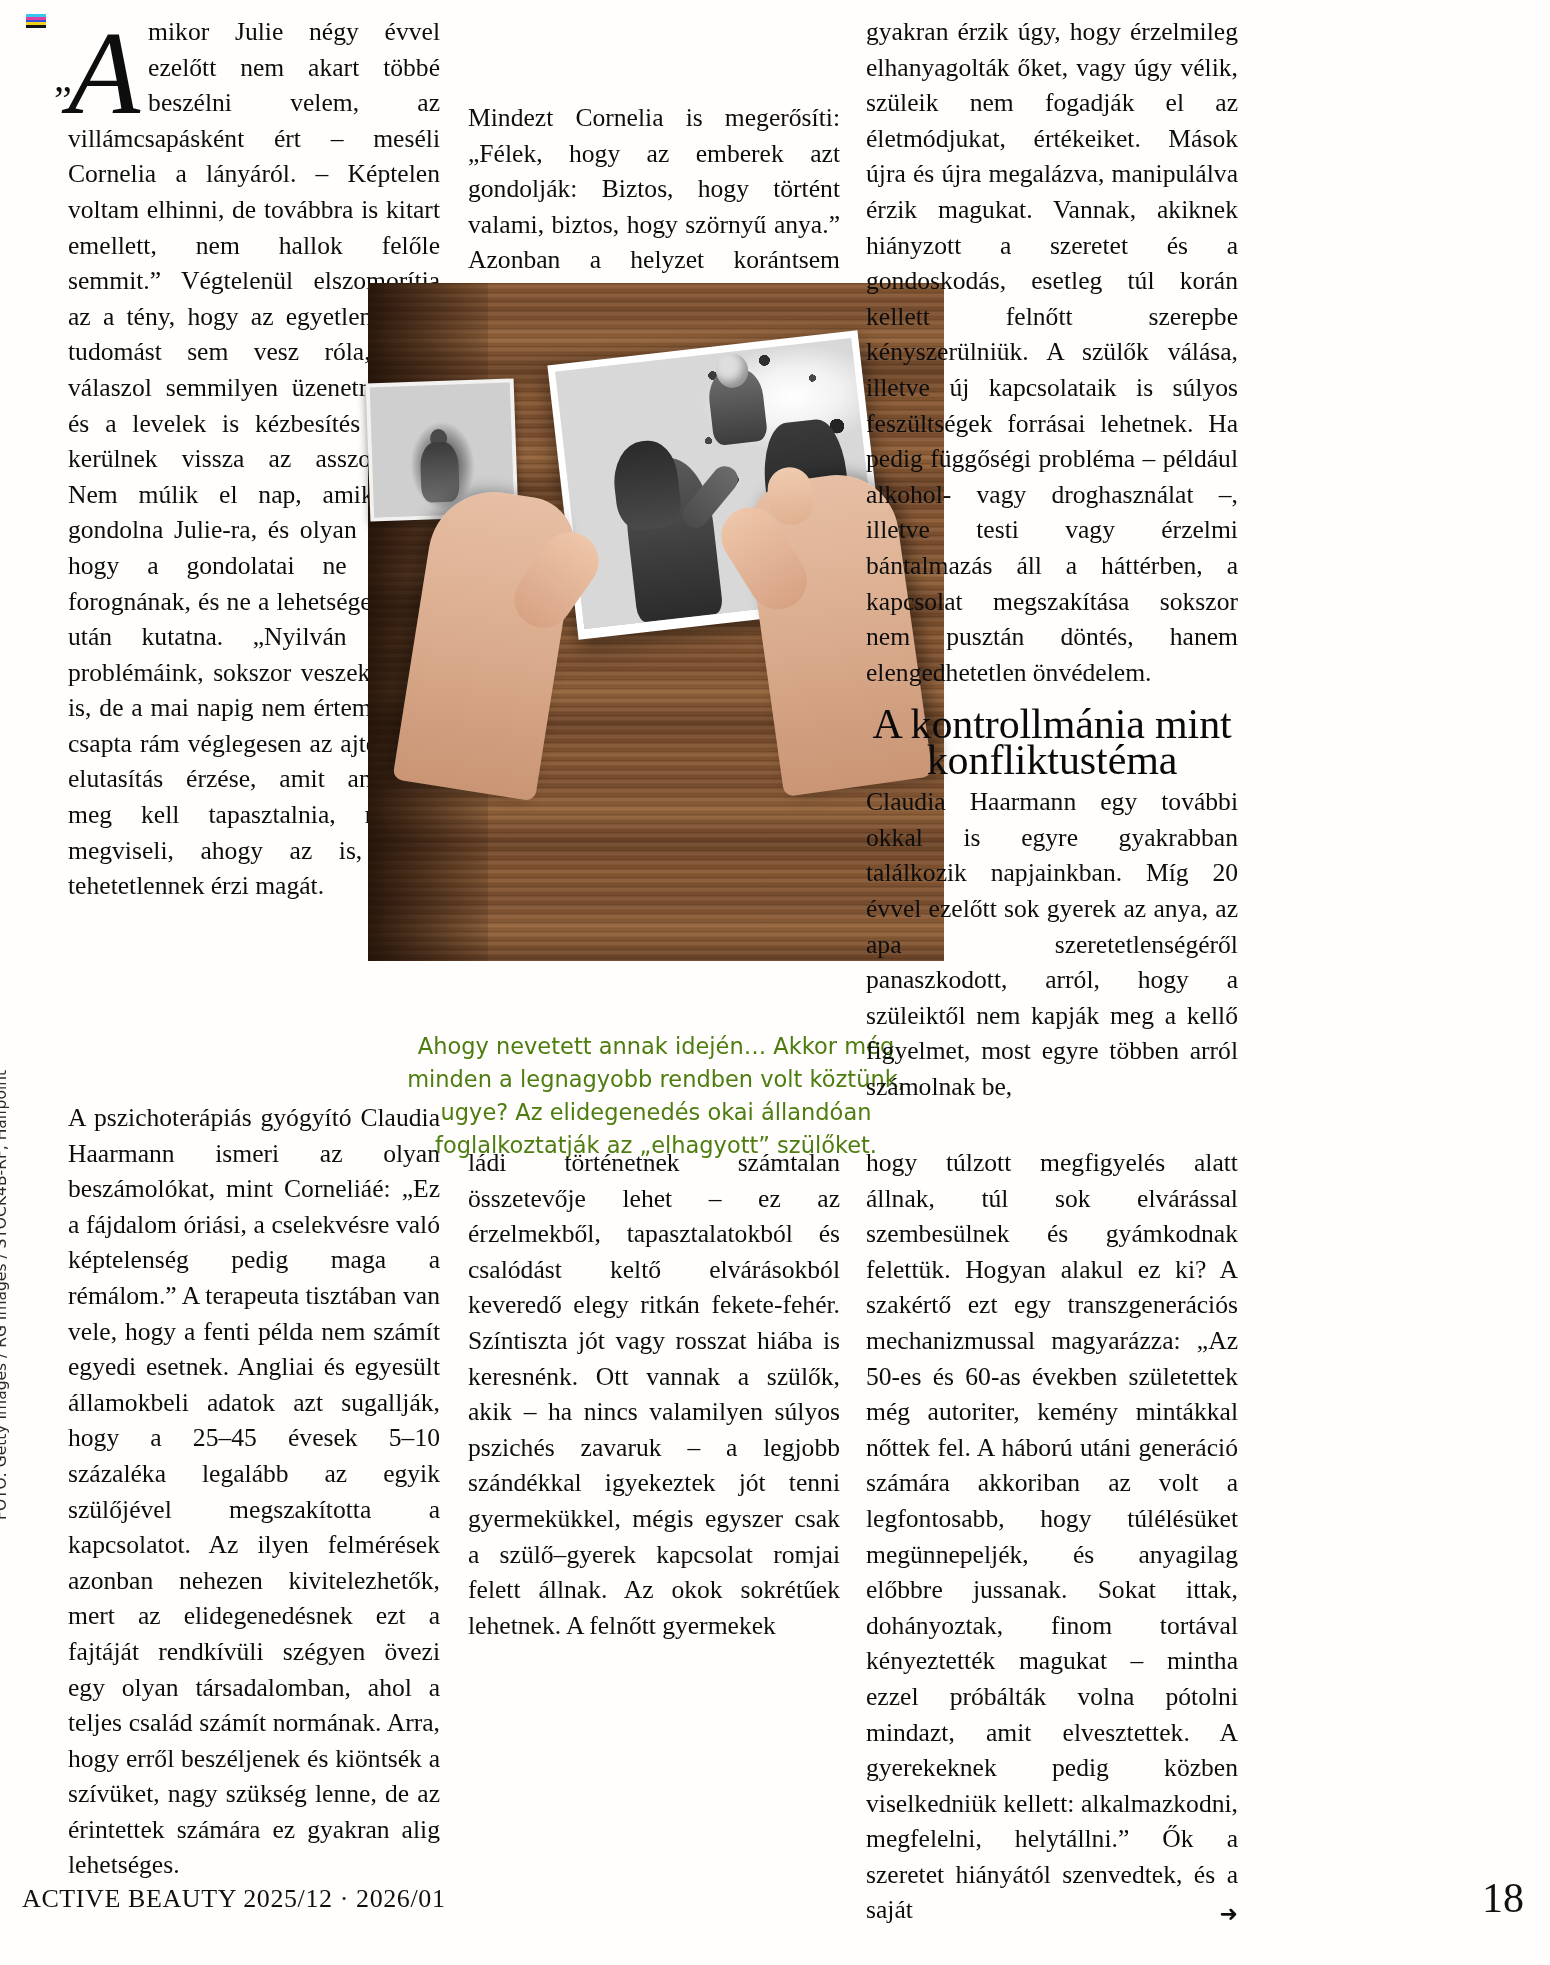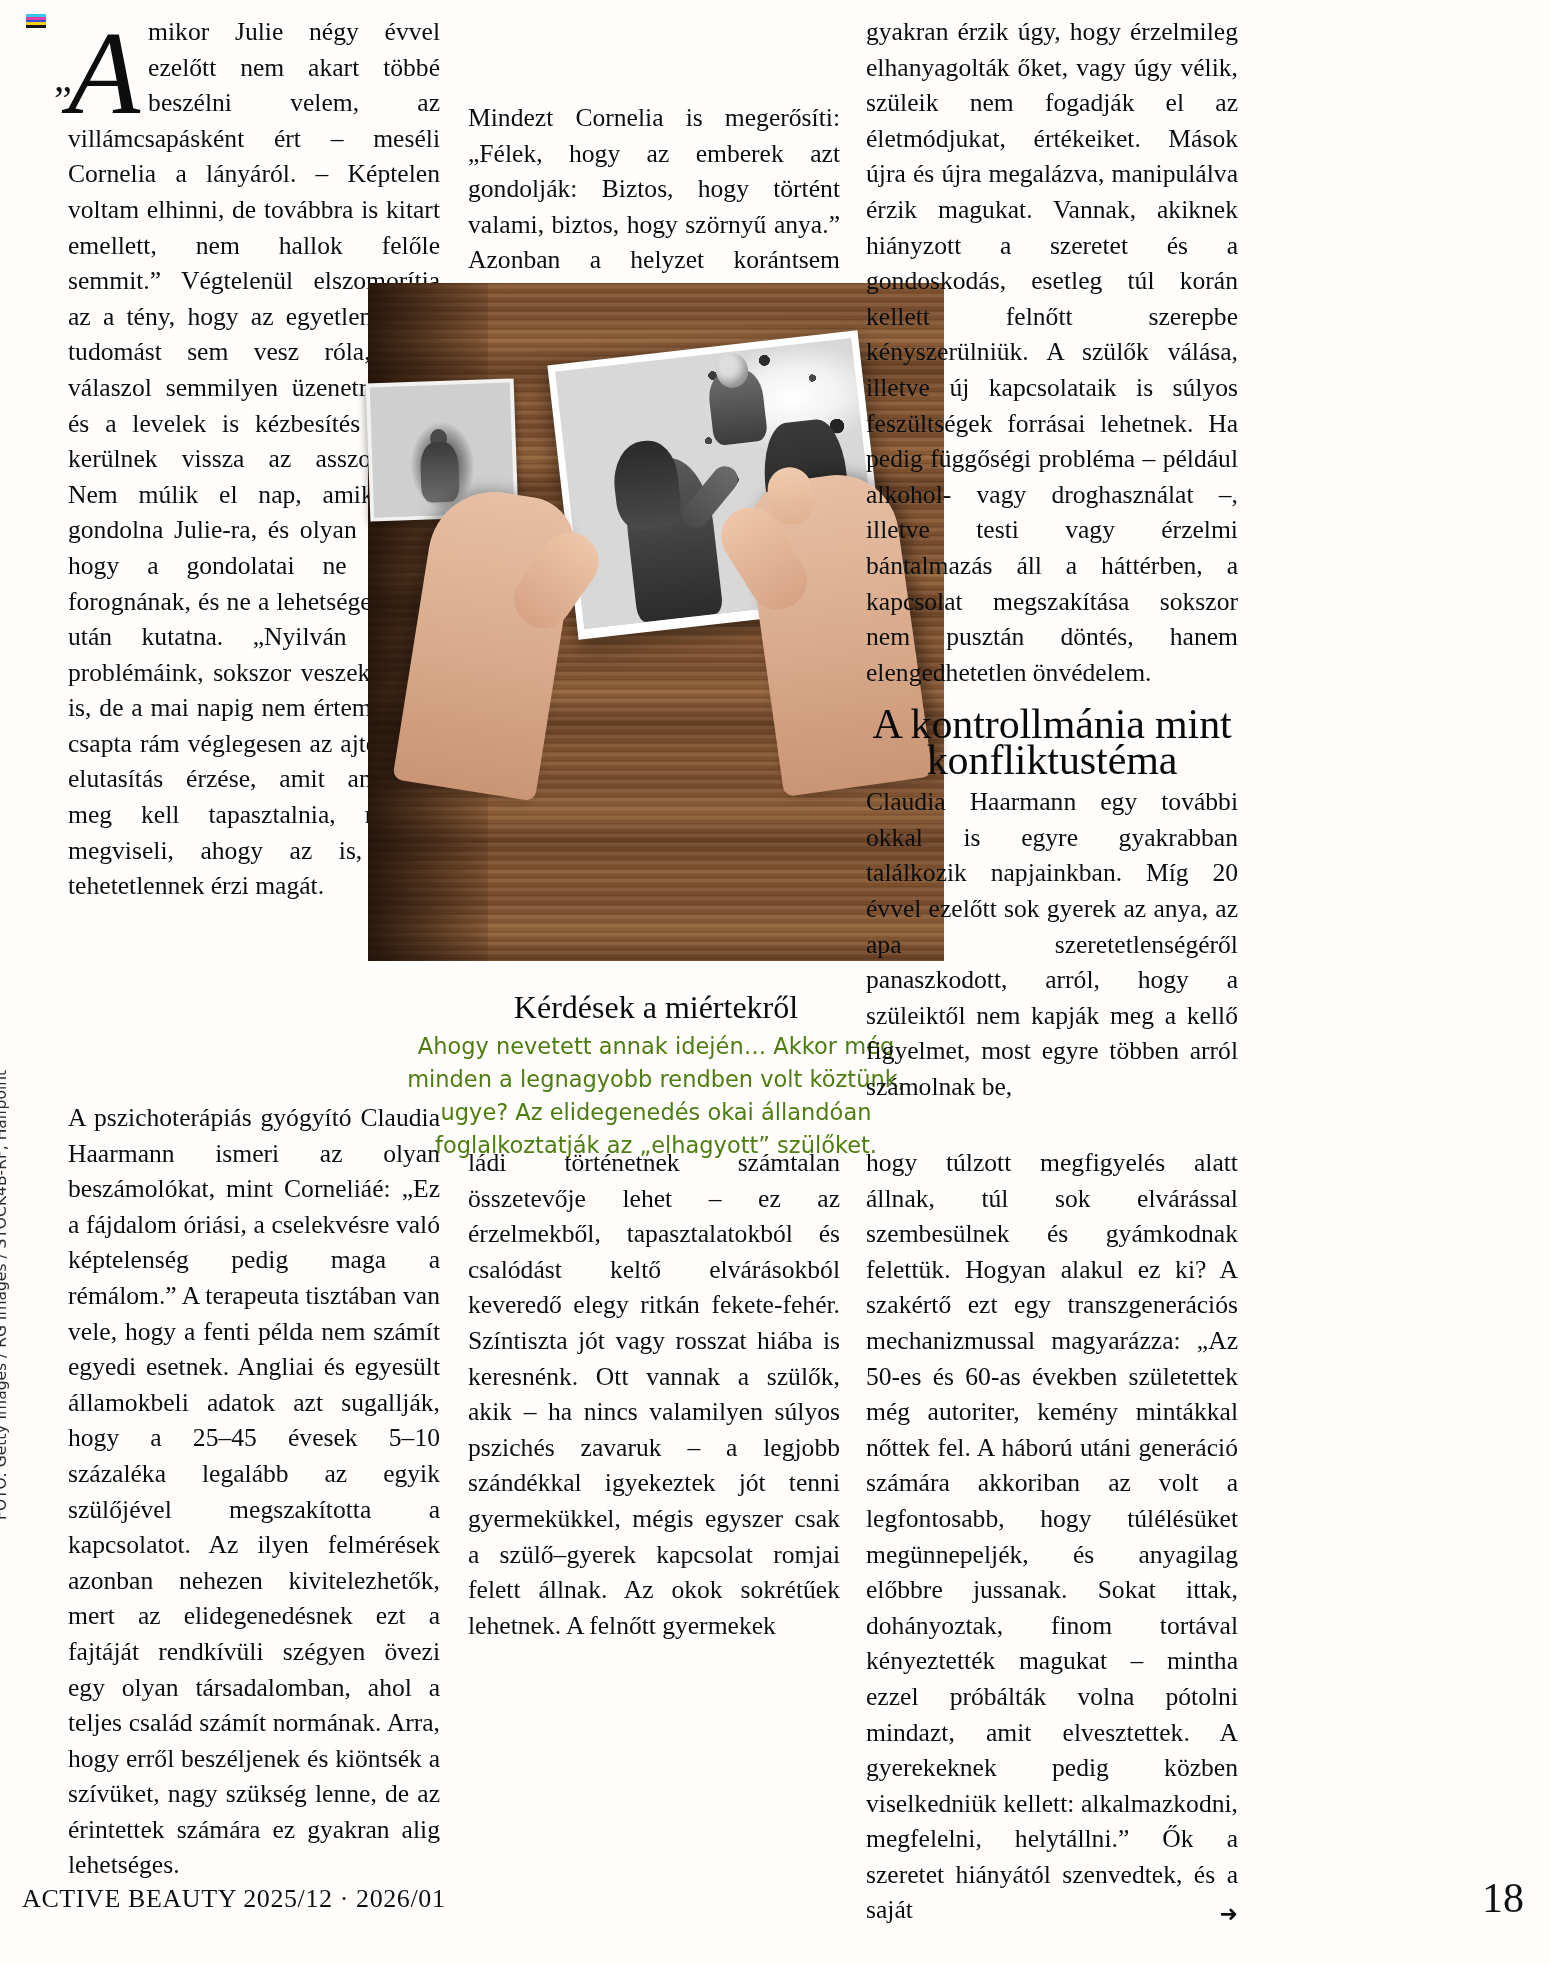--- a/index.html
+++ b/index.html
@@ -417,21 +417,20 @@
   </div>
 
   <div class="hand hand-left">
     <div class="thumb"></div>
   </div>
   <div class="hand hand-right">
     <div class="thumb"></div>
     <div class="finger"></div>
   </div>
 
-  <div class="caption-head">Kérdések a miértekről</div>
   <div class="caption-body">Ahogy nevetett annak idején… Akkor még minden a legnagyobb rendben volt köztünk, ugye? Az elidegenedés okai állandóan foglalkoztatják az „elhagyott” szülőket.</div>
 
   <div class="col col-mid-lower">
     <p>ládi történetnek számtalan összetevője lehet – ez az érzelmekből, tapasztalatokból és csalódást keltő elvárásokból keveredő elegy ritkán fekete-fehér. Színtiszta jót vagy rosszat hiába is keresnénk. Ott vannak a szülők, akik – ha nincs valamilyen súlyos pszichés zavaruk – a legjobb szándékkal igyekeztek jót tenni gyermekükkel, mégis egyszer csak a szülő–gyerek kapcsolat romjai felett állnak. Az okok sokrétűek lehetnek. A felnőtt gyermekek</p>
   </div>
 
   <div class="col col-right">
     <p>gyakran érzik úgy, hogy érzelmileg elhanyagolták őket, vagy úgy vélik, szüleik nem fogadják el az életmódjukat, értékeiket. Mások újra és újra megalázva, manipulálva érzik magukat. Vannak, akiknek hiányzott a szeretet és a gondoskodás, esetleg túl korán kellett felnőtt szerepbe kényszerülniük. A szülők válása, illetve új kapcsolataik is súlyos feszültségek forrásai lehetnek. Ha pedig függőségi probléma – például alkohol- vagy droghasználat –, illetve testi vagy érzelmi bántalmazás áll a háttérben, a kapcsolat megszakítása sokszor nem pusztán döntés, hanem elengedhetetlen önvédelem.</p>
     <h2 class="subhead">A kontrollmánia mint konfliktustéma</h2>
     <p>Claudia Haarmann egy további okkal is egyre gyakrabban találkozik napjainkban. Míg 20 évvel ezelőtt sok gyerek az anya, az apa szeretetlenségéről panaszkodott, arról, hogy a szüleiktől nem kapják meg a kellő figyelmet, most egyre többen arról számolnak be,</p>

